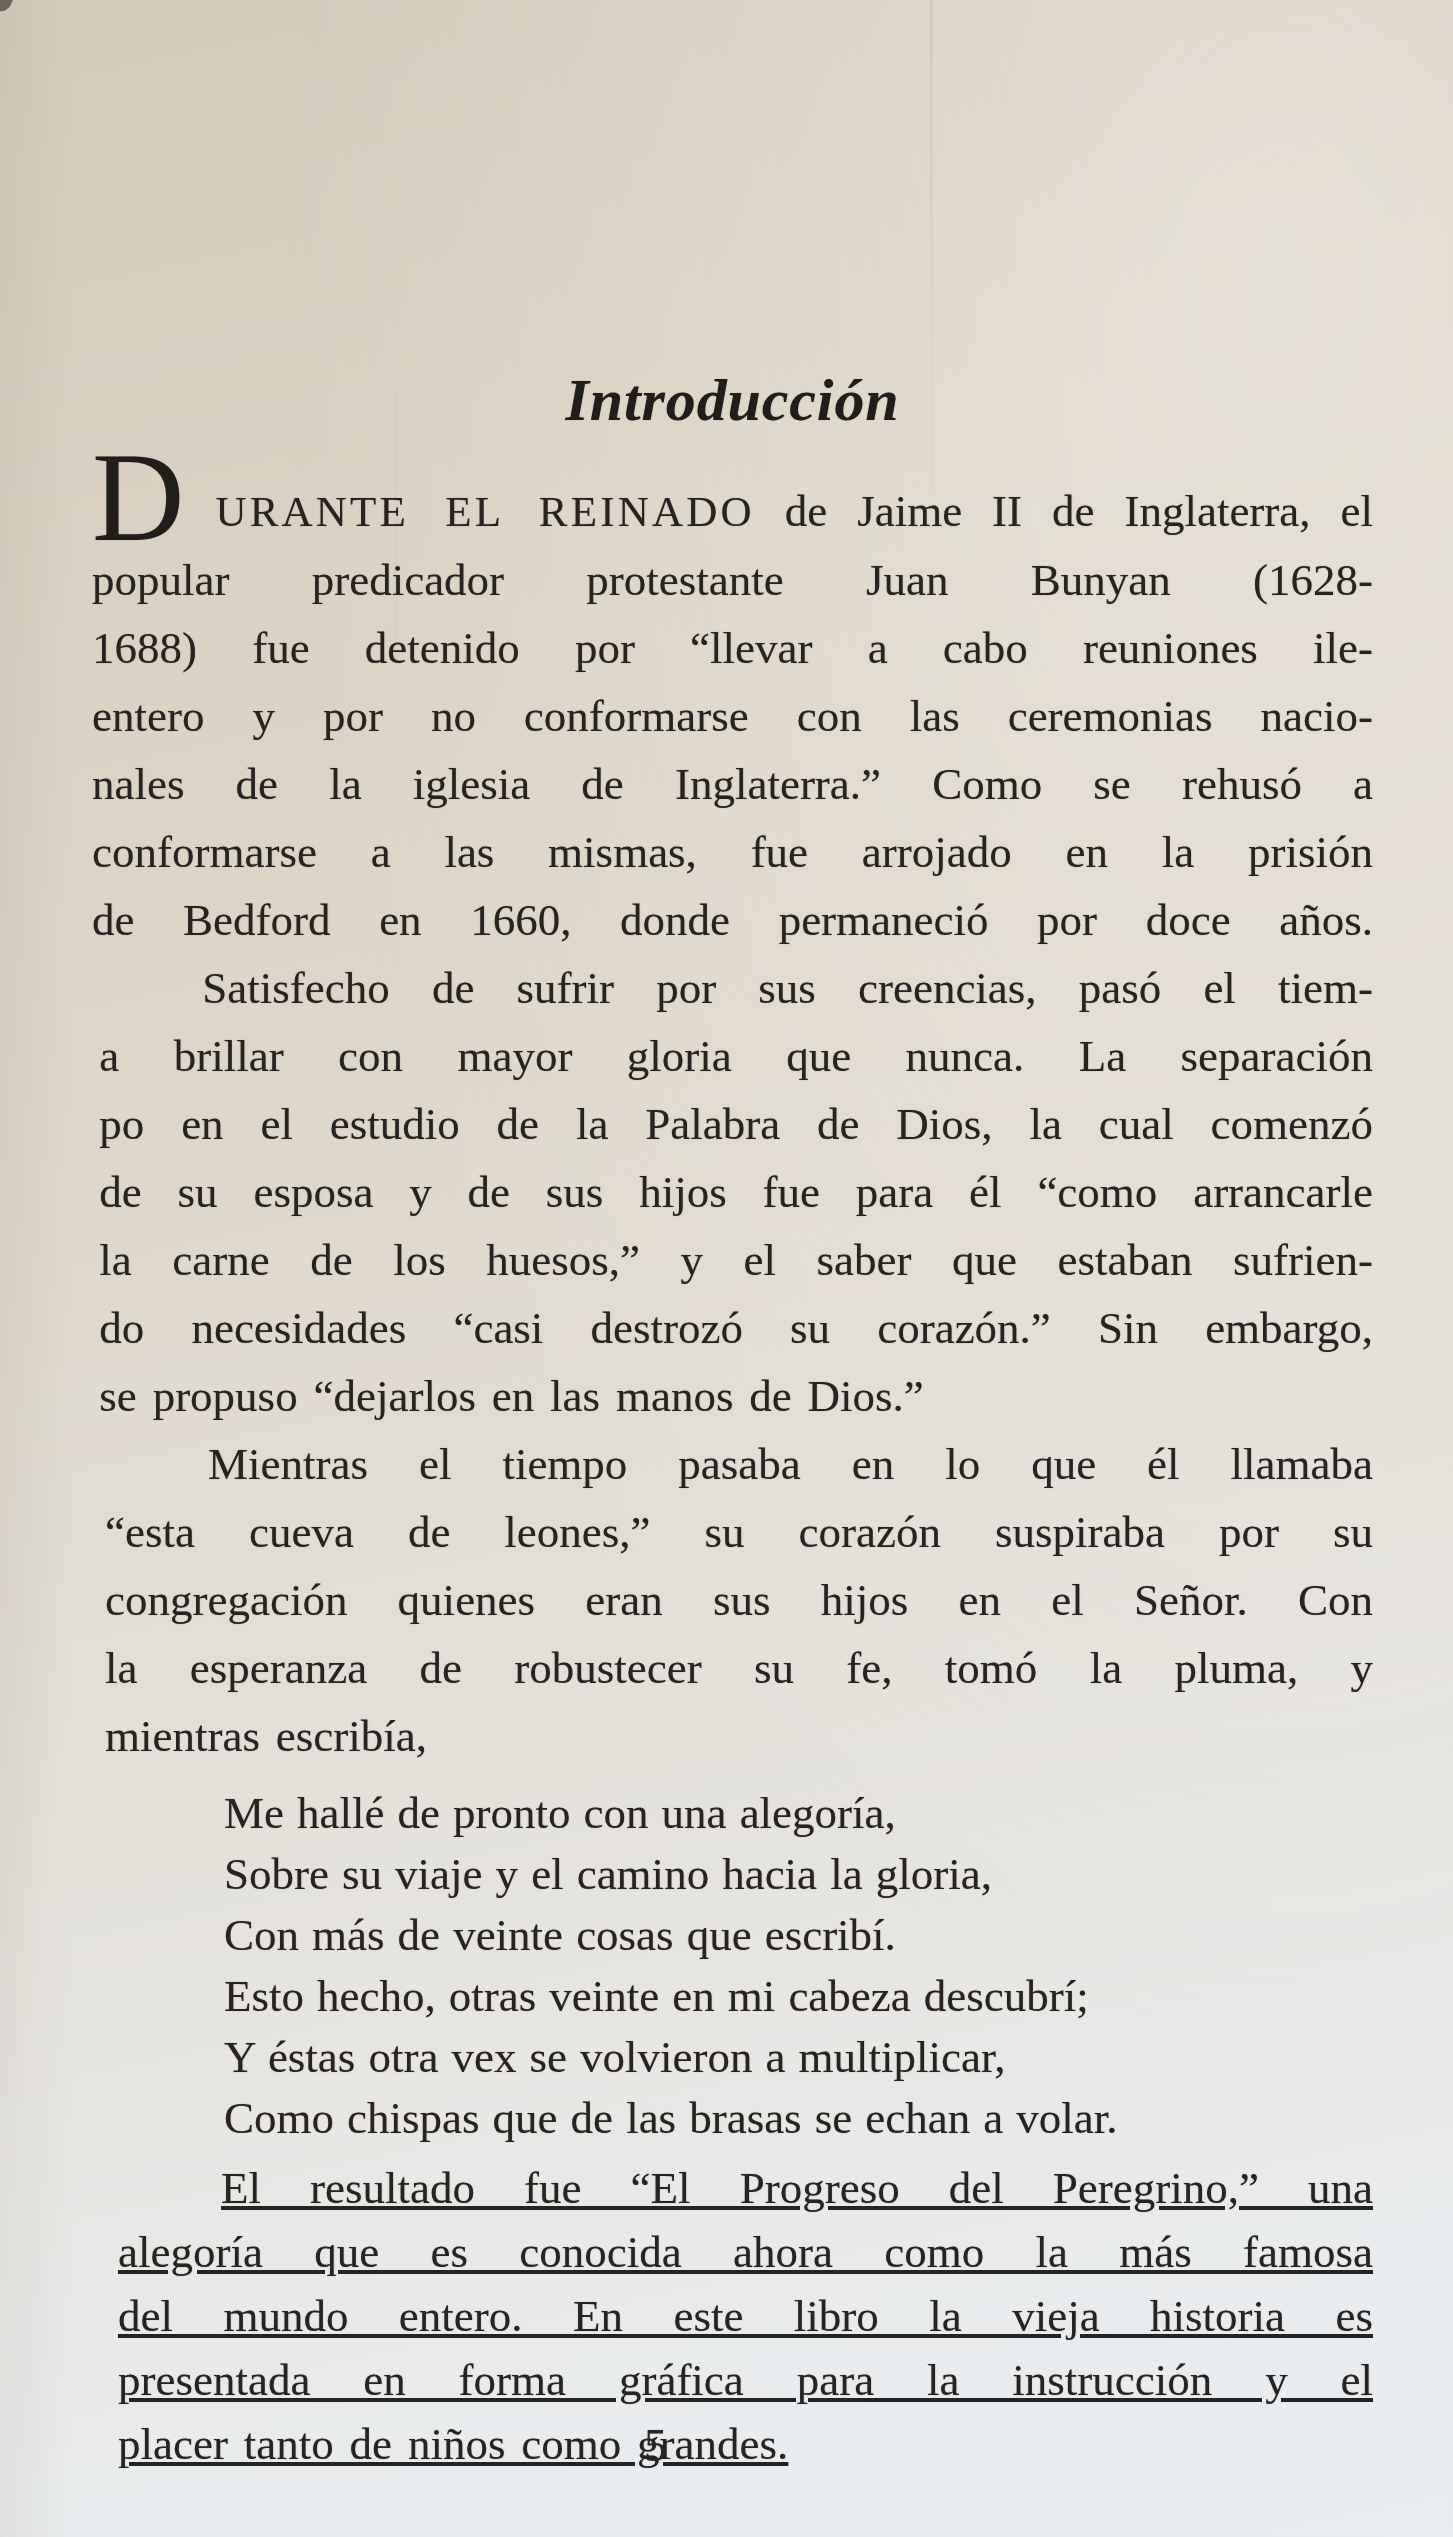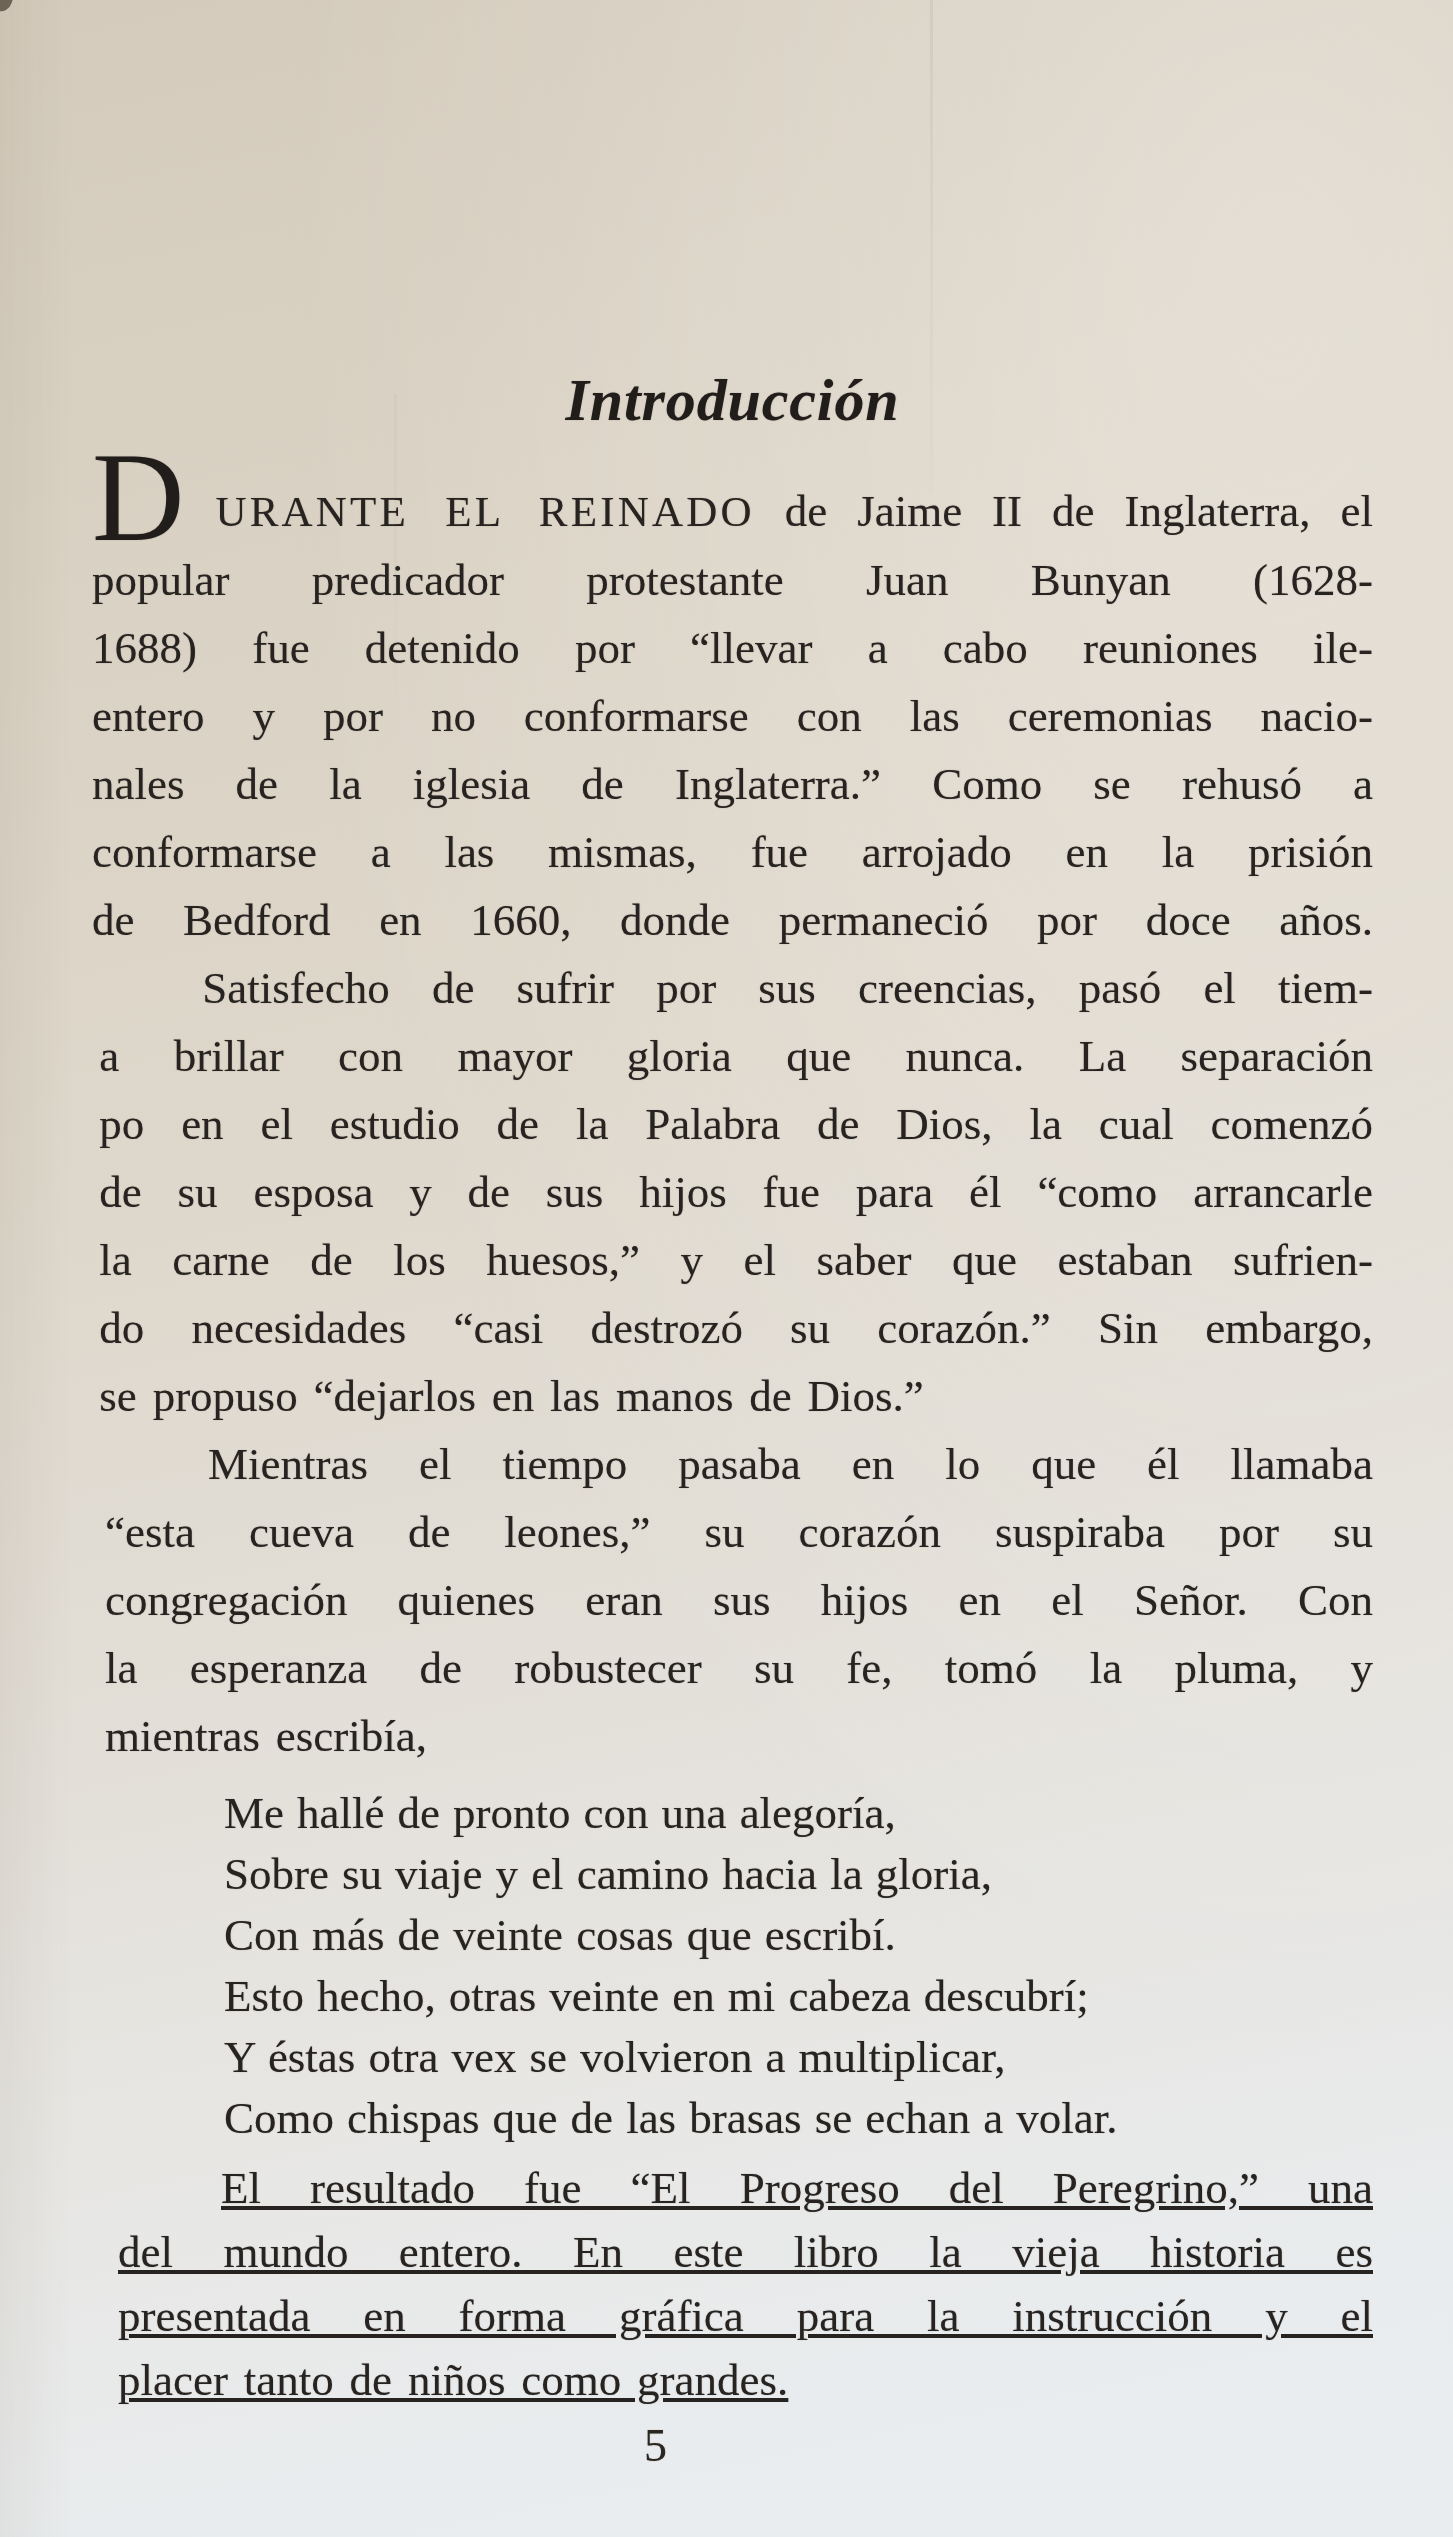--- a/index.html
+++ b/index.html
@@ -97,20 +97,21 @@
       <div class="line">Me hallé de pronto con una alegoría,</div>
       <div class="line">Sobre su viaje y el camino hacia la gloria,</div>
       <div class="line">Con más de veinte cosas que escribí.</div>
       <div class="line">Esto hecho, otras veinte en mi cabeza descubrí;</div>
       <div class="line">Y éstas otra vex se volvieron a multiplicar,</div>
       <div class="line">Como chispas que de las brasas se echan a volar.</div>
     </div>
 
     <div class="para p4">
       <div class="line j indent">El resultado fue “El Progreso del Peregrino,” una</div>
+      <div class="line j">alegoría que es conocida ahora como la más famosa</div>
       <div class="line j">del mundo entero. En este libro la vieja historia es</div>
       <div class="line j">presentada en forma gráfica para la instrucción y el</div>
       <div class="line">placer tanto de niños como grandes.</div>
     </div>
   </div>
 
   <div class="page-number">5</div>
 </div>
 
 

